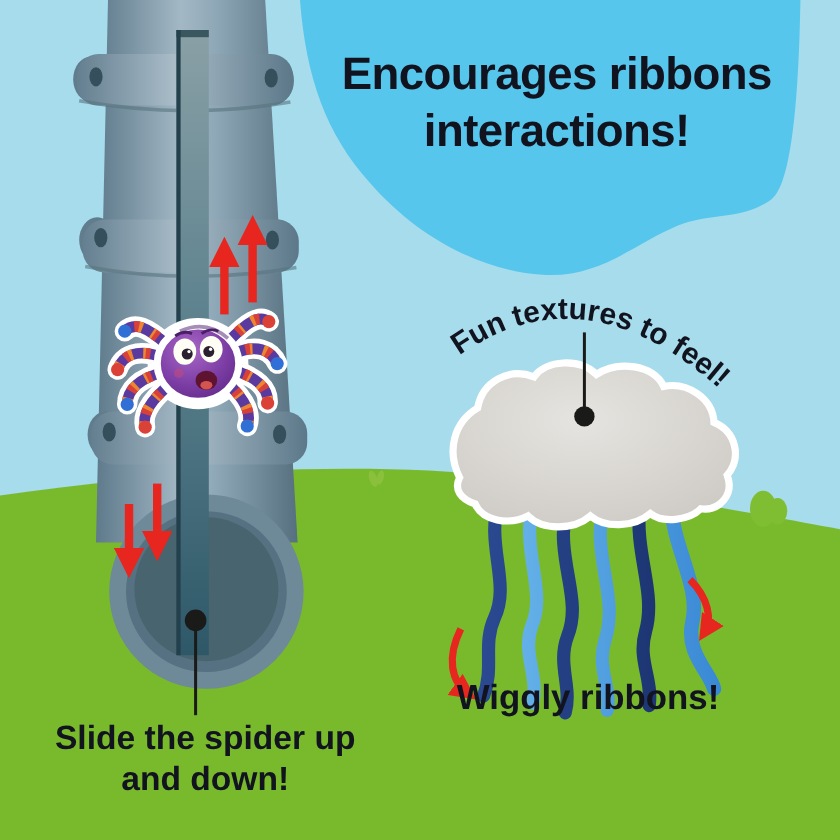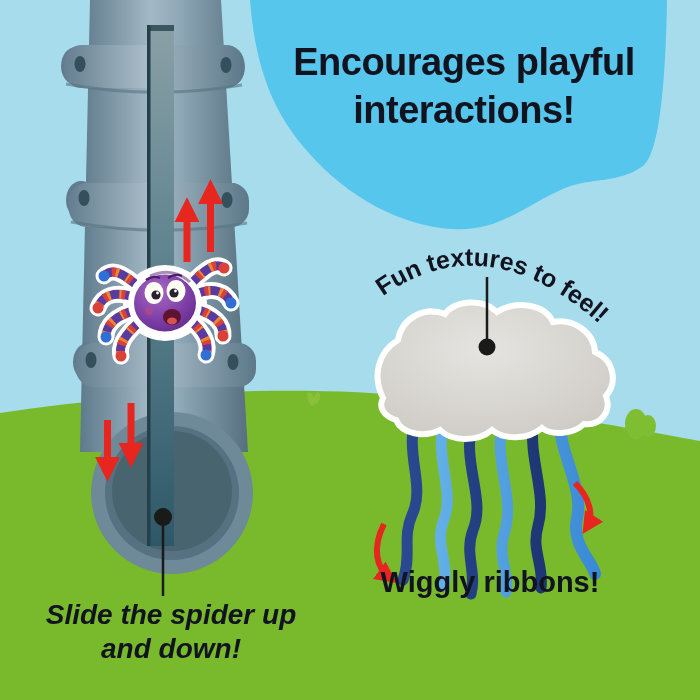--- a/index.html
+++ b/index.html
@@ -5,21 +5,21 @@
   html,body{margin:0;padding:0;background:#dfe6ea;}
   .stage{
     position:relative;width:700px;height:700px;overflow:hidden;
     font-family:"Liberation Sans",sans-serif;
   }
   .stage svg{position:absolute;left:0;top:0;}
   .txt{
     position:absolute;text-align:center;font-weight:700;color:var(--ink,#11131f);
   }
   .headline{left:264px;top:38px;width:400px;font-size:38px;line-height:48px;letter-spacing:-0.5px;}
-  .slide-label{left:40px;top:598px;width:262px;font-size:28px;line-height:34px;font-style:italic;}
+  .slide-label{left:40px;top:598px;width:262px;font-size:28px;line-height:34px;}
   .wiggly-label{left:340px;top:566px;width:300px;font-size:29px;line-height:33px;}
   .curvedtext{font-weight:700;font-size:25px;fill:var(--ink,#11131f);}
 </style>
 </head>
 <body>
 
 <div class="stage">
 
 <svg width="700" height="700" viewBox="0 0 700 700">
   <defs>
@@ -221,17 +221,17 @@
   <g fill="none" stroke="#e6261f" stroke-width="6">
     <path d="M384,524 C372,548 376,568 390,578" marker-end="url(#mArrow)"></path>
     <path d="M575,483 C590,498 594,516 587,527" marker-end="url(#mArrow)"></path>
   </g>
 
   <text class="curvedtext">
     <textPath href="#arcPath" startOffset="50%" text-anchor="middle">Fun textures to feel!</textPath>
   </text>
 </svg>
 
-<div class="txt headline">Encourages playful interactions!</div>
+<div class="txt headline">Encourages ribbons interactions!</div>
 <div class="txt slide-label">Slide the spider up and down!</div>
 <div class="txt wiggly-label">Wiggly ribbons!</div>
 
 </div>
 
 </body></html>

